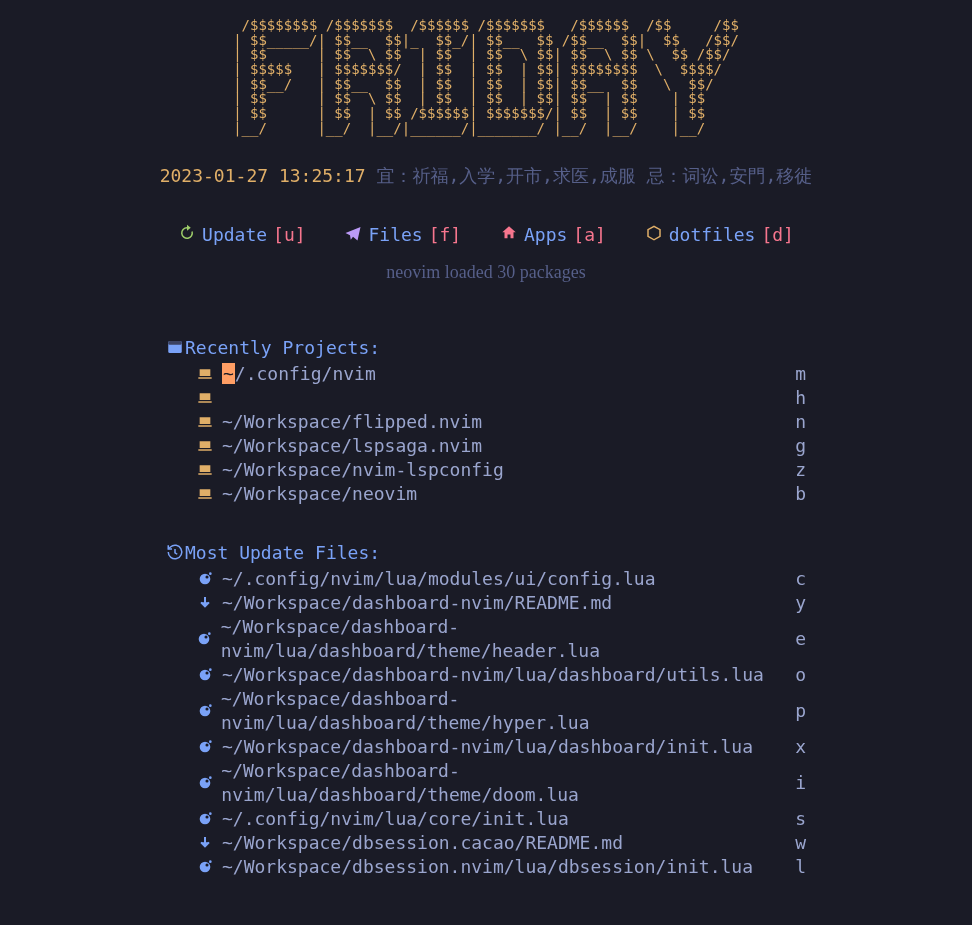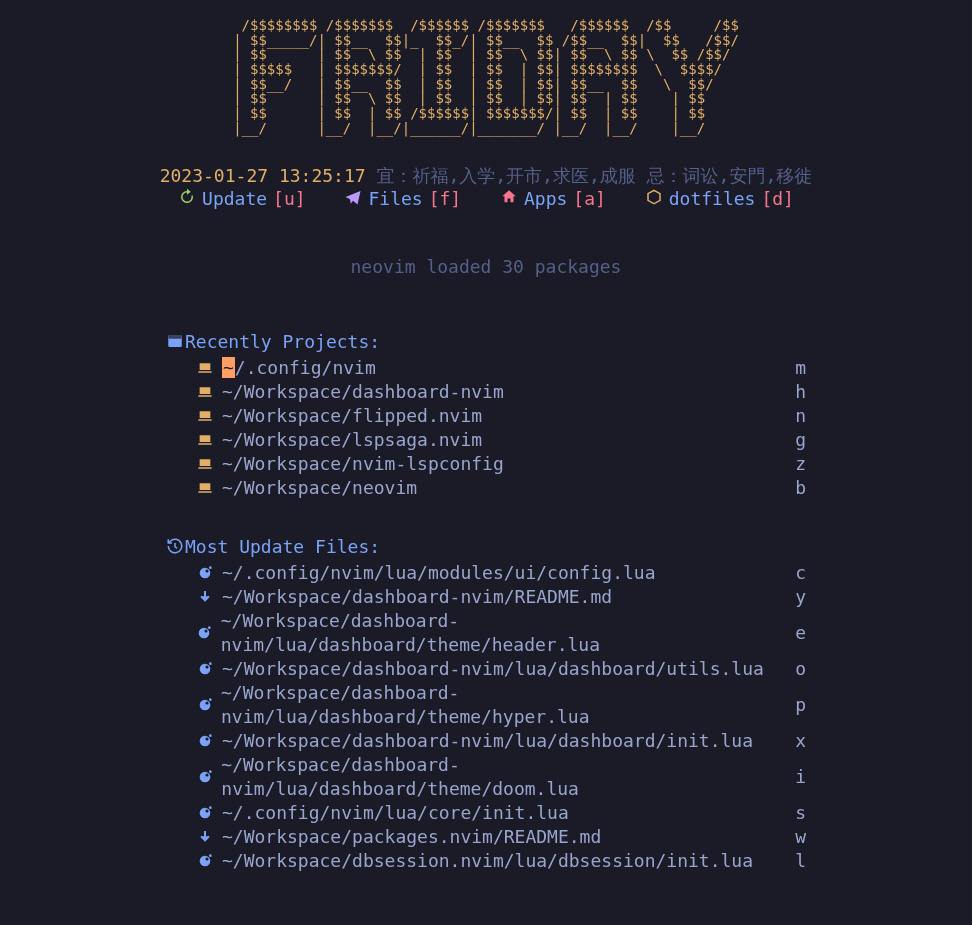--- a/index.html
+++ b/index.html
@@ -29,41 +29,43 @@
   }
   .dateline {
     text-align: center;
     margin-top: 28px;
     font-size: 18px;
   }
   .dateline .ts { color: #e0af68; }
   .dateline .cn { color: #565f89; }
   .shortcuts {
     text-align: center;
+    margin-top: 36px;
     font-size: 18px;
   }
   .shortcuts .sc {
     display: inline-flex;
     align-items: center;
     gap: 6px;
     margin: 0 14px;
     cursor: pointer;
   }
   .shortcuts .sc svg { width: 18px; height: 18px; display: inline-block; }
   .sc-label { color: #7aa2f7; }
   .sc-key   { color: #f7768e; }
   .sc-update svg { fill: #9ece6a; }
   .sc-files  svg { fill: #bb9af7; }
   .sc-apps   svg { fill: #f7768e; }
   .sc-dot    svg { fill: #e0af68; }
   .pkgline {
     text-align: center;
     color: #565f89;
-    margin-top: 46px;
+    margin-top: 16px;
     font-size: 18px;
+    font-family: Liberation Serif, serif;
   }
   .section {
     width: 640px;
     margin: 0 auto;
     font-size: 18px;
   }
   .section.first { margin-top: 54px; }
   .section.second { margin-top: 36px; }
   .section-head {
     display: flex;
@@ -167,21 +169,20 @@
           </span>
           <span class="path"><span class="tilde">~</span>/.config/nvim</span>
           <span class="key">m</span>
         </div>
         <div class="row">
           <span class="ricon">
             <svg viewBox="0 0 24 24" class="">
               <use href="#ico-laptop"></use>
             </svg>
           </span>
-          <span class="path">~/Workspace/dashboard-nvim</span>
           <span class="key">h</span>
         </div>
         <div class="row">
           <span class="ricon">
             <svg viewBox="0 0 24 24" class="">
               <use href="#ico-laptop"></use>
             </svg>
           </span>
           <span class="path">~/Workspace/flipped.nvim</span>
           <span class="key">n</span>
@@ -299,21 +300,21 @@
           </span>
           <span class="path">~/.config/nvim/lua/core/init.lua</span>
           <span class="key">s</span>
         </div>
         <div class="row">
           <span class="ricon">
             <svg viewBox="0 0 24 24" class="">
               <use href="#ico-md"></use>
             </svg>
           </span>
-          <span class="path">~/Workspace/packages.nvim/README.md</span>
+          <span class="path">~/Workspace/dbsession.cacao/README.md</span>
           <span class="key">w</span>
         </div>
         <div class="row">
           <span class="ricon">
             <svg viewBox="0 0 24 24" class="">
               <use href="#ico-lua"></use>
             </svg>
           </span>
           <span class="path">~/Workspace/dbsession.nvim/lua/dbsession/init.lua</span>
           <span class="key">l</span>

